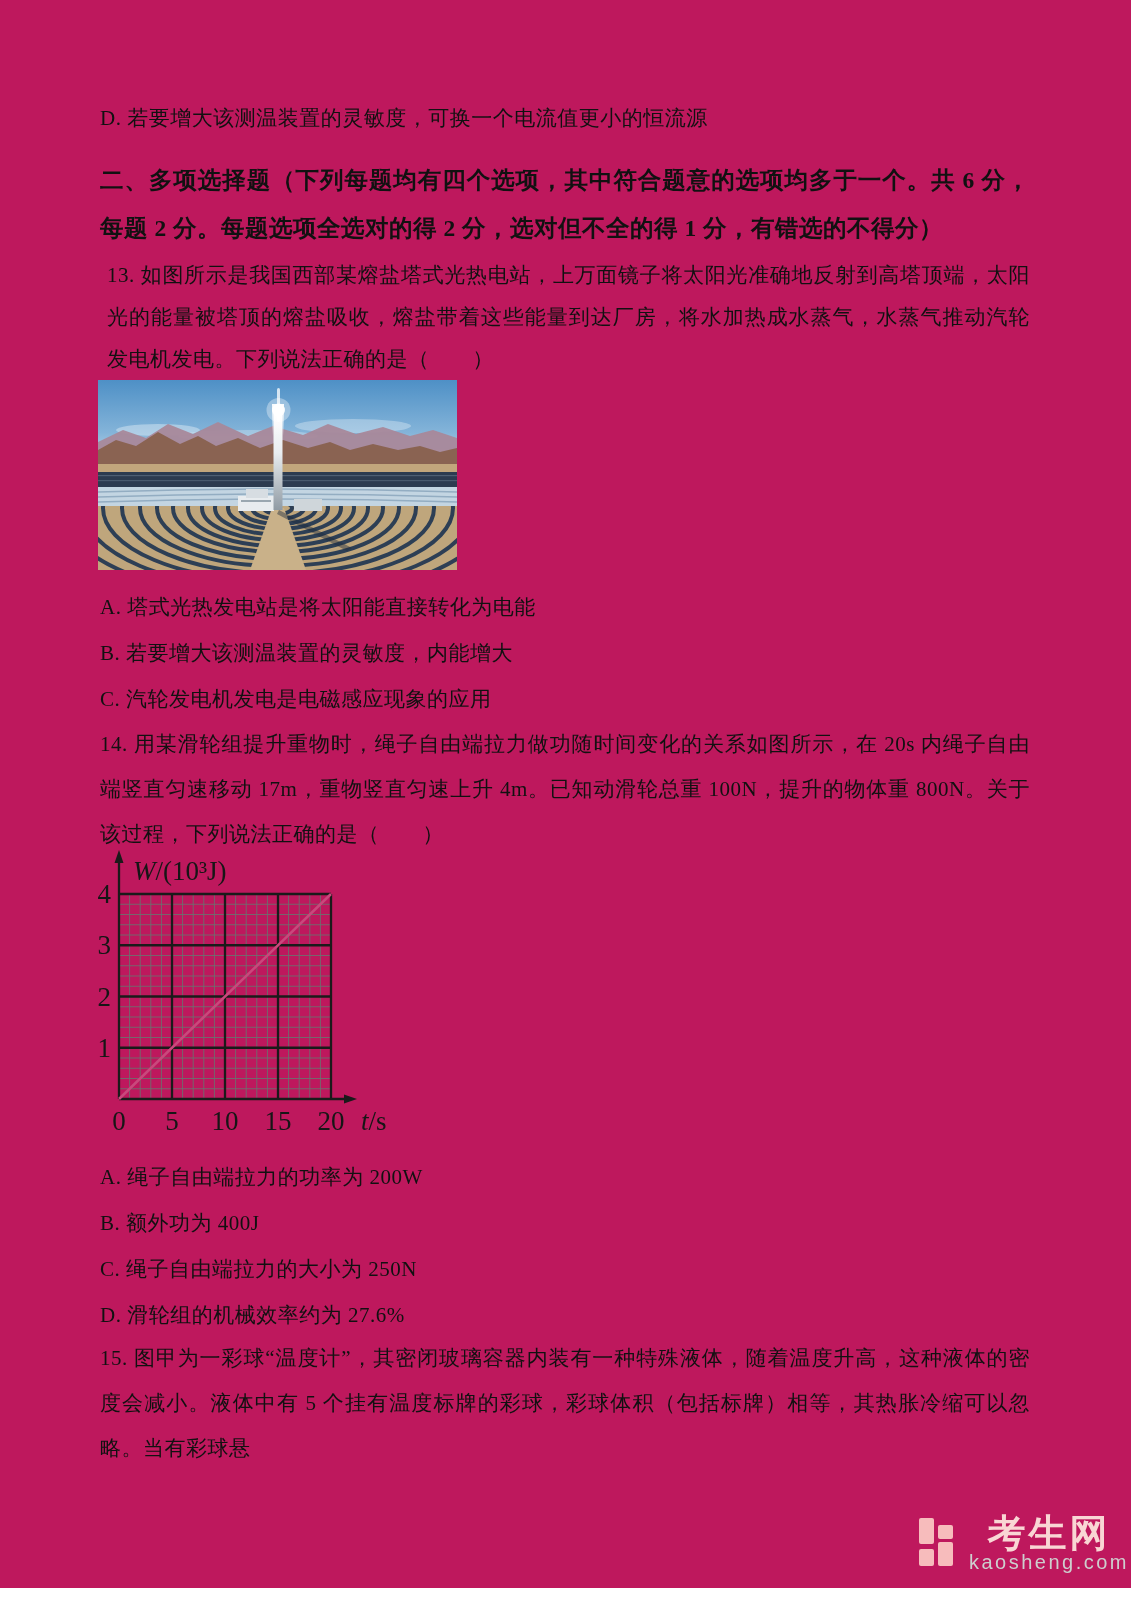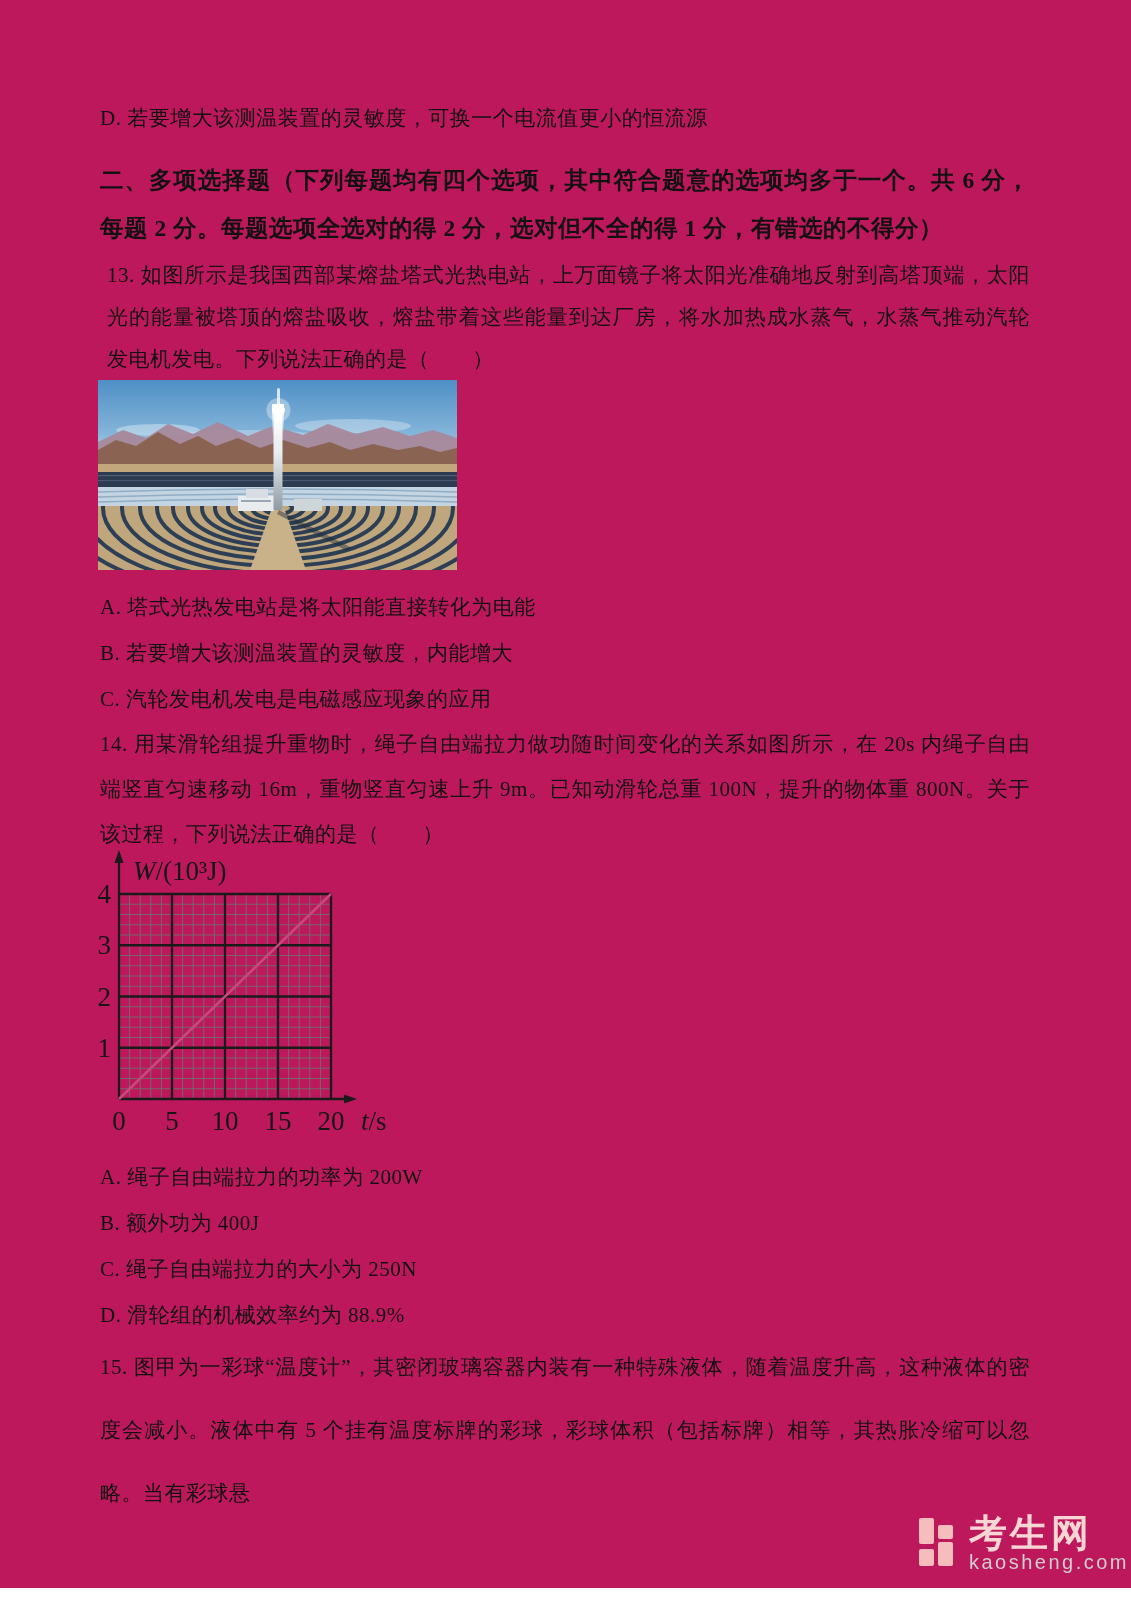--- a/index.html
+++ b/index.html
@@ -27,39 +27,39 @@
   .section-title{
     margin:23px 0 0 0;
     font-size:23.5px;
     font-weight:700;
     line-height:48px;
     text-align:justify;
     letter-spacing:0.5px;
   }
   .q13-text{margin-top:2px;line-height:42px;margin-left:7px;}
   .q14-text{margin-top:0;line-height:45px;}
-  .q15-text{margin-top:-2px;line-height:63px;}
+  .q15-text{margin-top:-2px;line-height:45px;}
   figure.photo{
     margin:0 0 0 -2px;padding:0;
     width:359px;height:190px;
     line-height:0;
   }
   .options{margin:14px 0 0 0;padding:0;list-style:none;}
   .options li{
     font-size:21px;
     line-height:46px;
     letter-spacing:0.5px;
   }
   .chart-wrap{margin:-13px 0 0 -5px;line-height:0;}
   .watermark{
     position:absolute;right:24px;bottom:16px;
     display:flex;align-items:flex-start;
   }
   .wm-logo{margin-right:14px;margin-top:2px;line-height:0;}
-  .wm-texts{display:flex;flex-direction:column;}
+  .wm-texts{display:flex;flex-direction:column;text-align:center;}
   .wm-name{
     font-size:38px;font-weight:700;line-height:38px;
     letter-spacing:3px;
     font-family:"Liberation Sans","DejaVu Sans",sans-serif;
   }
   .wm-domain{
     font-size:20px;line-height:20px;letter-spacing:2.5px;
     font-family:"Liberation Sans","DejaVu Sans",sans-serif;
   }
 </style>
@@ -145,21 +145,21 @@
         <rect x="179" y="8" width="3" height="34" rx="1.5" fill="#ffffff" opacity="0.75"></rect>
       </svg>
     </figure>
 
     <ul class="options">
       <li>A. 塔式光热发电站是将太阳能直接转化为电能</li>
       <li>B. 若要增大该测温装置的灵敏度，内能增大</li>
       <li>C. 汽轮发电机发电是电磁感应现象的应用</li>
     </ul>
 
-    <p class="para q14-text">14. 用某滑轮组提升重物时，绳子自由端拉力做功随时间变化的关系如图所示，在 20s 内绳子自由端竖直匀速移动 16m，重物竖直匀速上升 9m。已知动滑轮总重 100N，提升的物体重 800N。关于该过程，下列说法正确的是（　　）</p>
+    <p class="para q14-text">14. 用某滑轮组提升重物时，绳子自由端拉力做功随时间变化的关系如图所示，在 20s 内绳子自由端竖直匀速移动 17m，重物竖直匀速上升 4m。已知动滑轮总重 100N，提升的物体重 800N。关于该过程，下列说法正确的是（　　）</p>
 
     <div class="chart-wrap">
       <svg id="chart-svg" width="350" height="296" viewBox="0 0 350 296">
           <line x1="34.6" y1="50" x2="34.6" y2="255" stroke-width="0.9" stroke="#6e6e6e"></line>
           <line x1="45.2" y1="50" x2="45.2" y2="255" stroke-width="0.9" stroke="#6e6e6e"></line>
           <line x1="55.8" y1="50" x2="55.8" y2="255" stroke-width="0.9" stroke="#6e6e6e"></line>
           <line x1="66.4" y1="50" x2="66.4" y2="255" stroke-width="0.9" stroke="#6e6e6e"></line>
           <line x1="87.6" y1="50" x2="87.6" y2="255" stroke-width="0.9" stroke="#6e6e6e"></line>
           <line x1="98.2" y1="50" x2="98.2" y2="255" stroke-width="0.9" stroke="#6e6e6e"></line>
           <line x1="108.8" y1="50" x2="108.8" y2="255" stroke-width="0.9" stroke="#6e6e6e"></line>
@@ -212,21 +212,21 @@
           <text x="38" y="36" font-size="27" fill="#161616" font-family="&quot;Liberation Serif&quot;,&quot;DejaVu Serif&quot;,serif"><tspan font-style="italic">W</tspan><tspan>/(10³J)</tspan></text>
           <text x="266" y="286" font-size="27" fill="#161616" font-family="&quot;Liberation Serif&quot;,&quot;DejaVu Serif&quot;,serif"><tspan font-style="italic">t</tspan><tspan>/s</tspan></text>
           <polyline points="24,255 236,50" fill="none" stroke="#c9487c" stroke-width="2.6"></polyline>
         </svg>
     </div>
 
     <ul class="options">
       <li>A. 绳子自由端拉力的功率为 200W</li>
       <li>B. 额外功为 400J</li>
       <li>C. 绳子自由端拉力的大小为 250N</li>
-      <li>D. 滑轮组的机械效率约为 88.9%</li>
+      <li>D. 滑轮组的机械效率约为 27.6%</li>
     </ul>
 
     <p class="para q15-text">15. 图甲为一彩球“温度计”，其密闭玻璃容器内装有一种特殊液体，随着温度升高，这种液体的密度会减小。液体中有 5 个挂有温度标牌的彩球，彩球体积（包括标牌）相等，其热胀冷缩可以忽略。当有彩球悬</p>
 
   </div>
 
   <div class="watermark">
     <span class="wm-logo">
       <svg width="36" height="52" viewBox="0 0 36 52">
         <g id="wm-logo-shapes">

